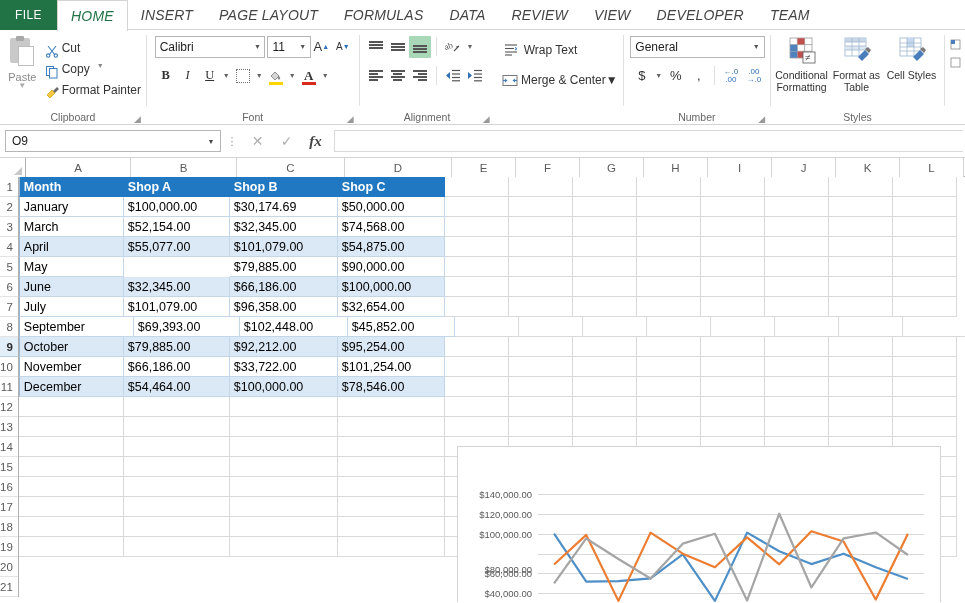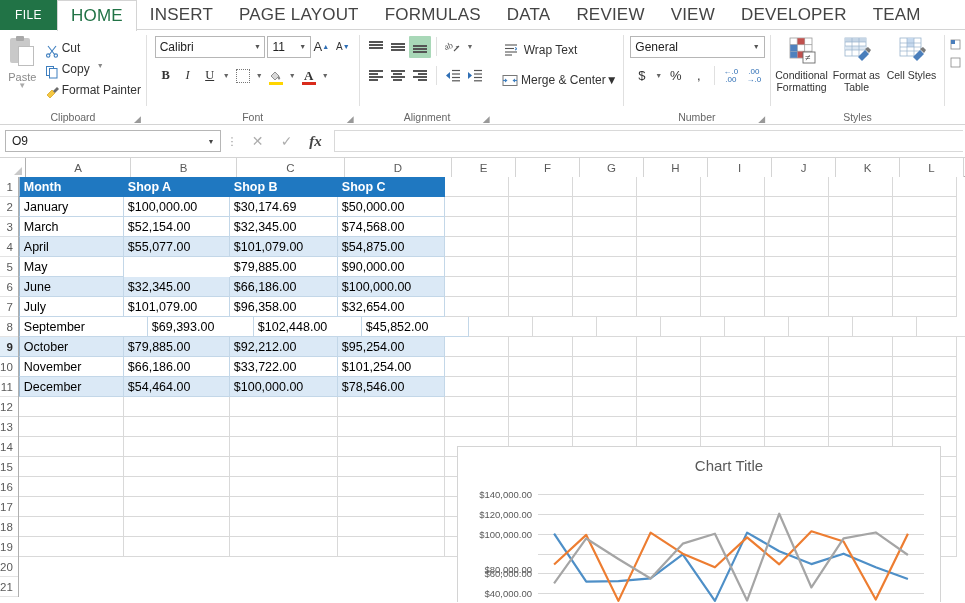--- a/index.html
+++ b/index.html
@@ -18,22 +18,22 @@
     height: 30px; background: #fff; display: flex; align-items: stretch;
     border-bottom: 1px solid #d4d4d4; position: relative;
   }
   .tab-file {
     background: #217346; color: #fff; font-size: 12px; letter-spacing: .4px;
     display: flex; align-items: center; justify-content: center;
     width: 57px; height: 30px;
   }
   .tab {
     display: flex; align-items: center; justify-content: center;
-    font-size: 17px; color: #444; padding: 0 13px; height: 30px;
-    letter-spacing: .2px; white-space: nowrap;
+    font-size: 14px; color: #444; padding: 0 13px; height: 30px;
+    letter-spacing: .2px; white-space: nowrap; font-style: italic;
   }
   .tab.active {
     color: #217346; background: #fff;
     border-left: 1px solid #d4d4d4; border-right: 1px solid #d4d4d4;
     border-top: 1px solid #d4d4d4;
     position: relative; z-index: 3; margin-bottom: -1px; height: 31px;
   }
 
   
   .ribbon {
@@ -726,21 +726,21 @@
             <div class="cell empty" style="width: 64px;"></div>
             <div class="cell empty" style="width: 64px;"></div>
             <div class="cell empty" style="width: 64px;"></div>
             <div class="cell empty" style="width: 64px;"></div>
             <div class="cell empty" style="width: 64px;"></div>
             <div class="cell empty" style="width: 64px;"></div>
             <div class="cell empty" style="width: 64px;"></div>
             <div class="cell empty" style="width: 64px;"></div>
           </div>
           <div class="grow">
-            <div class="cell plain tbl-edge-left" style="width: 129px;">September</div>
+            <div class="cell plain tbl-edge-left" style="width: 115px;">September</div>
             <div class="cell plain" style="width: 106px;">$69,393.00</div>
             <div class="cell plain" style="width: 108px;">$102,448.00</div>
             <div class="cell plain" style="width: 107px;">$45,852.00</div>
             <div class="cell empty" style="width: 64px;"></div>
             <div class="cell empty" style="width: 64px;"></div>
             <div class="cell empty" style="width: 64px;"></div>
             <div class="cell empty" style="width: 64px;"></div>
             <div class="cell empty" style="width: 64px;"></div>
             <div class="cell empty" style="width: 64px;"></div>
             <div class="cell empty" style="width: 64px;"></div>
@@ -897,21 +897,20 @@
             <div class="cell empty" style="width: 64px;"></div>
             <div class="cell empty" style="width: 64px;"></div>
             <div class="cell empty" style="width: 64px;"></div>
             <div class="cell empty" style="width: 64px;"></div>
             <div class="cell empty" style="width: 64px;"></div>
           </div>
         </div>
     </div>
 
     <div class="chart">
-      <div class="chart-title shift">Chart Title</div>
       <div class="ylabels" id="ylabels">
           <div class="ylab" style="top: 47px;">$140,000.00</div>
           <div class="ylab" style="top: 66.8571px;">$120,000.00</div>
           <div class="ylab" style="top: 86.7143px;">$100,000.00</div>
           <div class="ylab" style="top: 122px;">$80,000.00</div>
           <div class="ylab" style="top: 126.429px;">$60,000.00</div>
           <div class="ylab" style="top: 146.286px;">$40,000.00</div>
         </div>
       <div class="plot" id="plot" style="left: 80px; top: 47px; width: 386px; height: 139px;">
           <div class="gridline" style="top: 0px; left: 0px; width: 386px;"></div>

